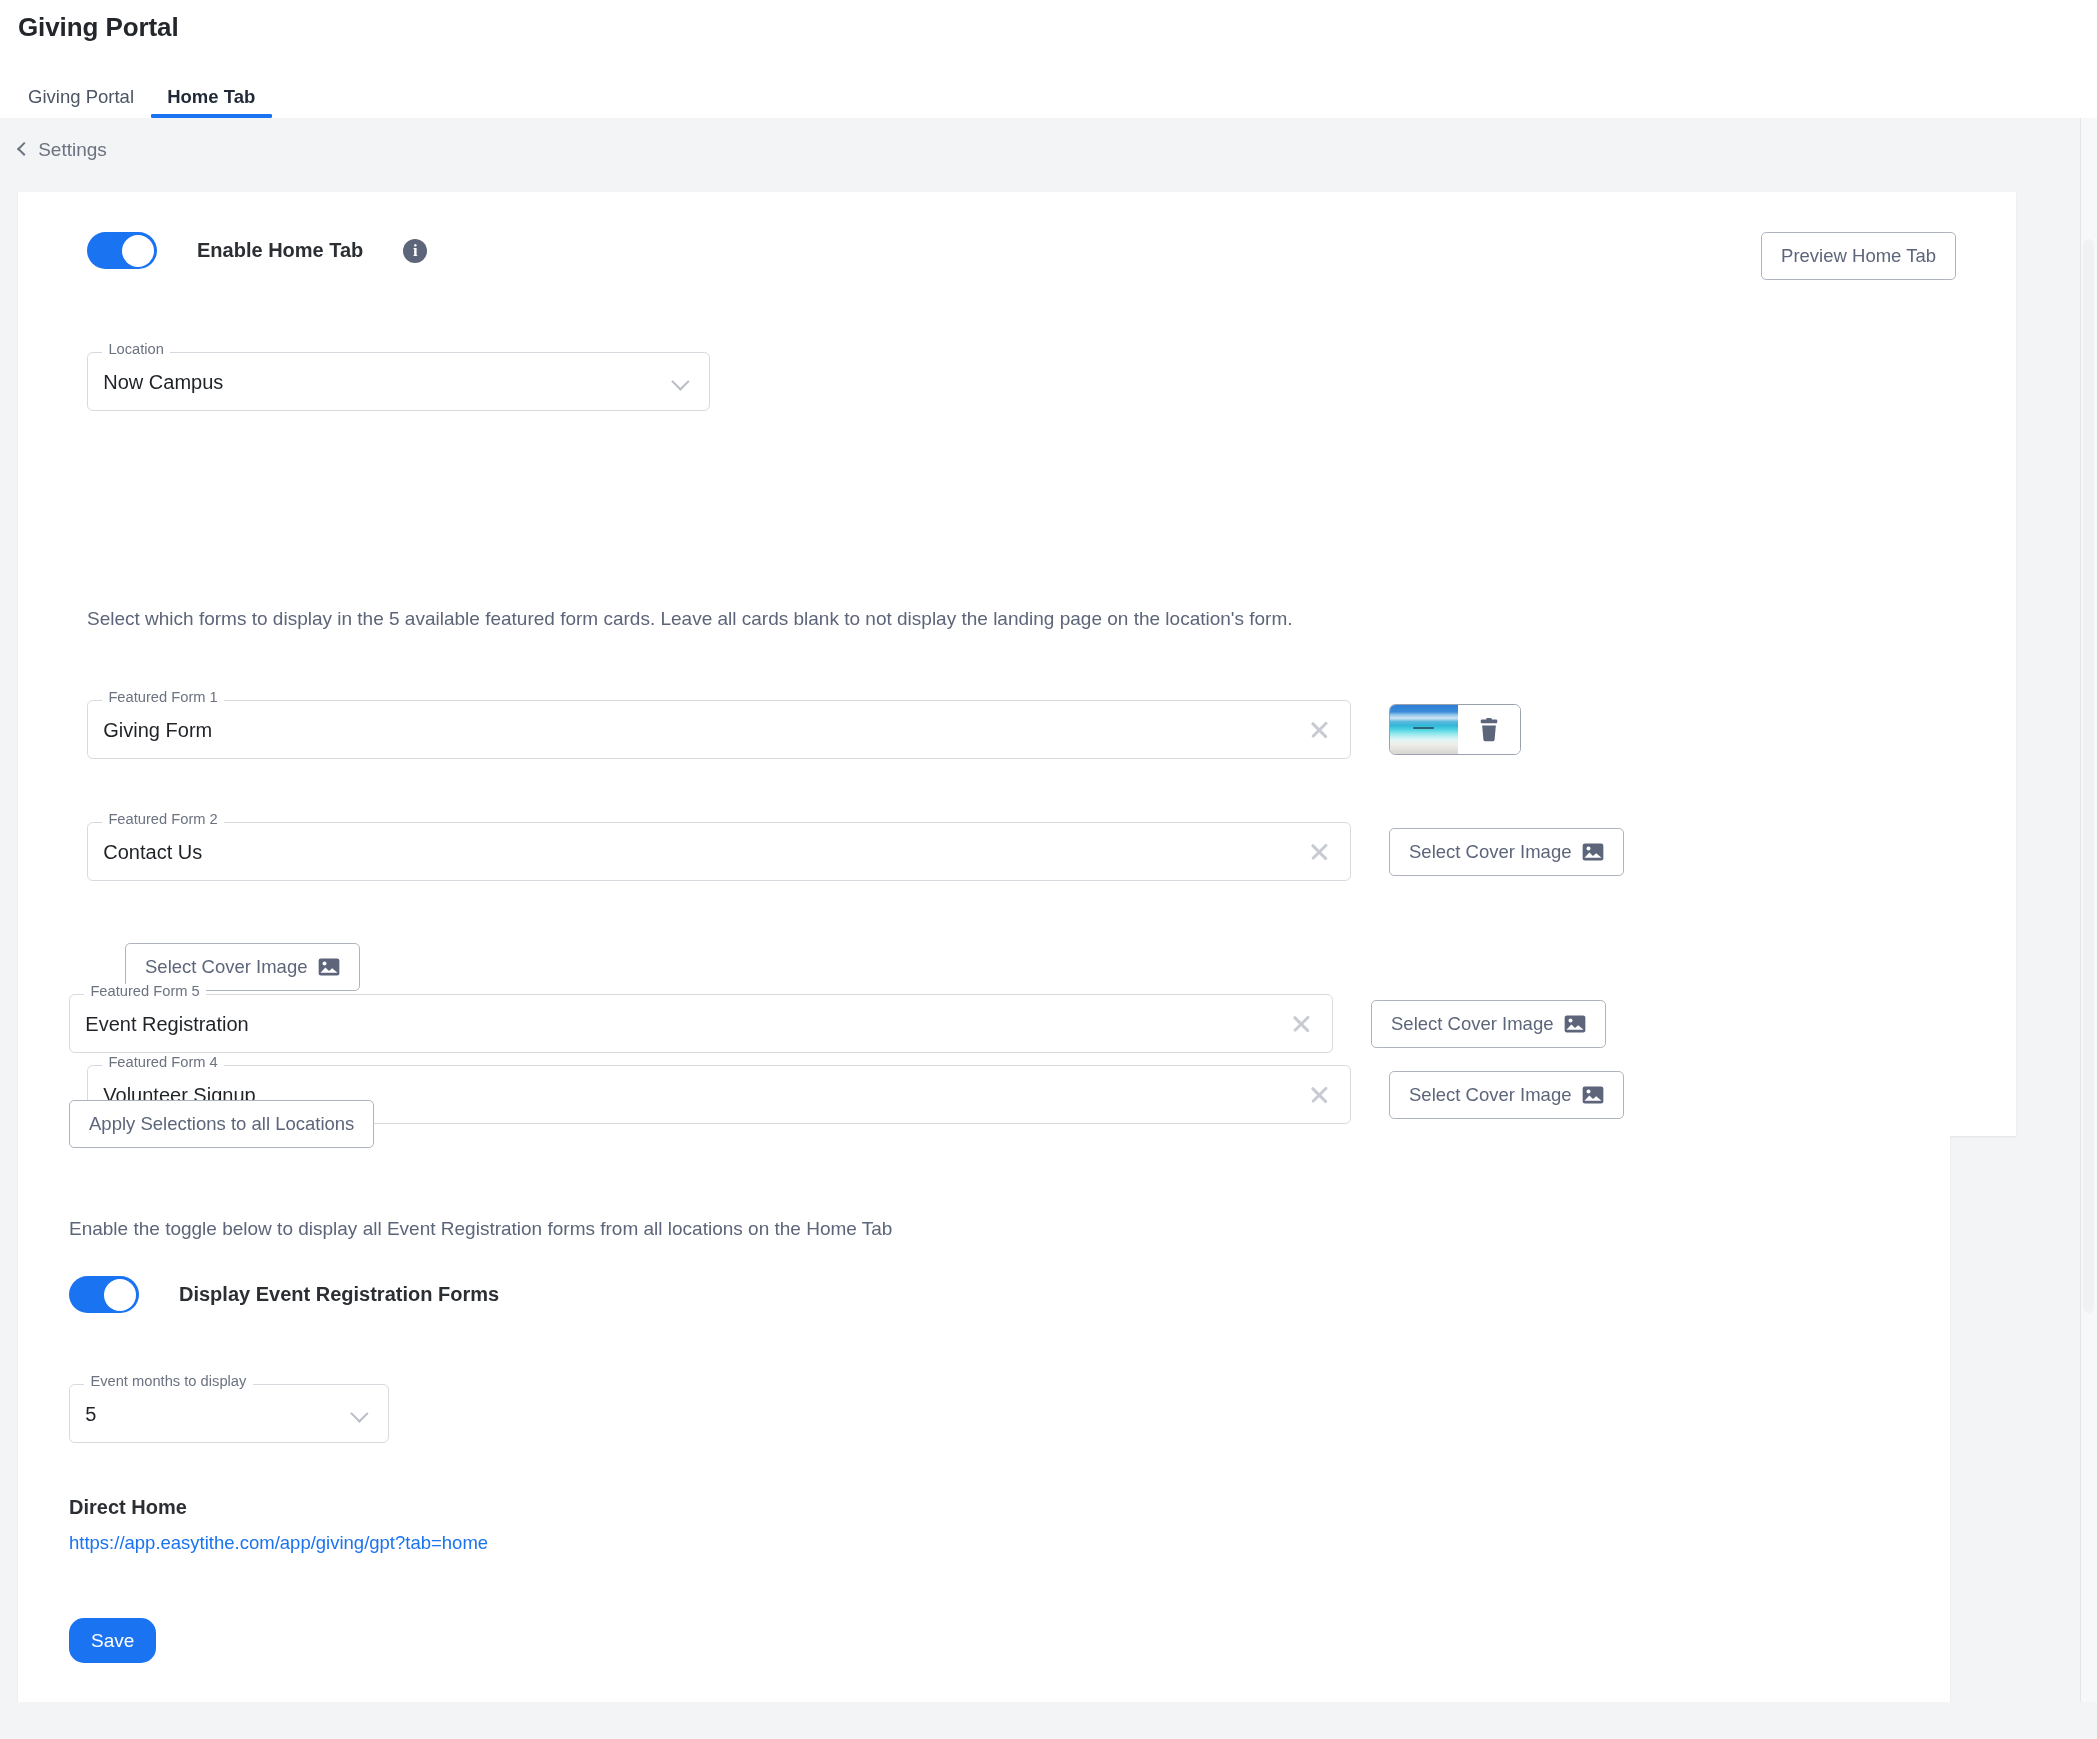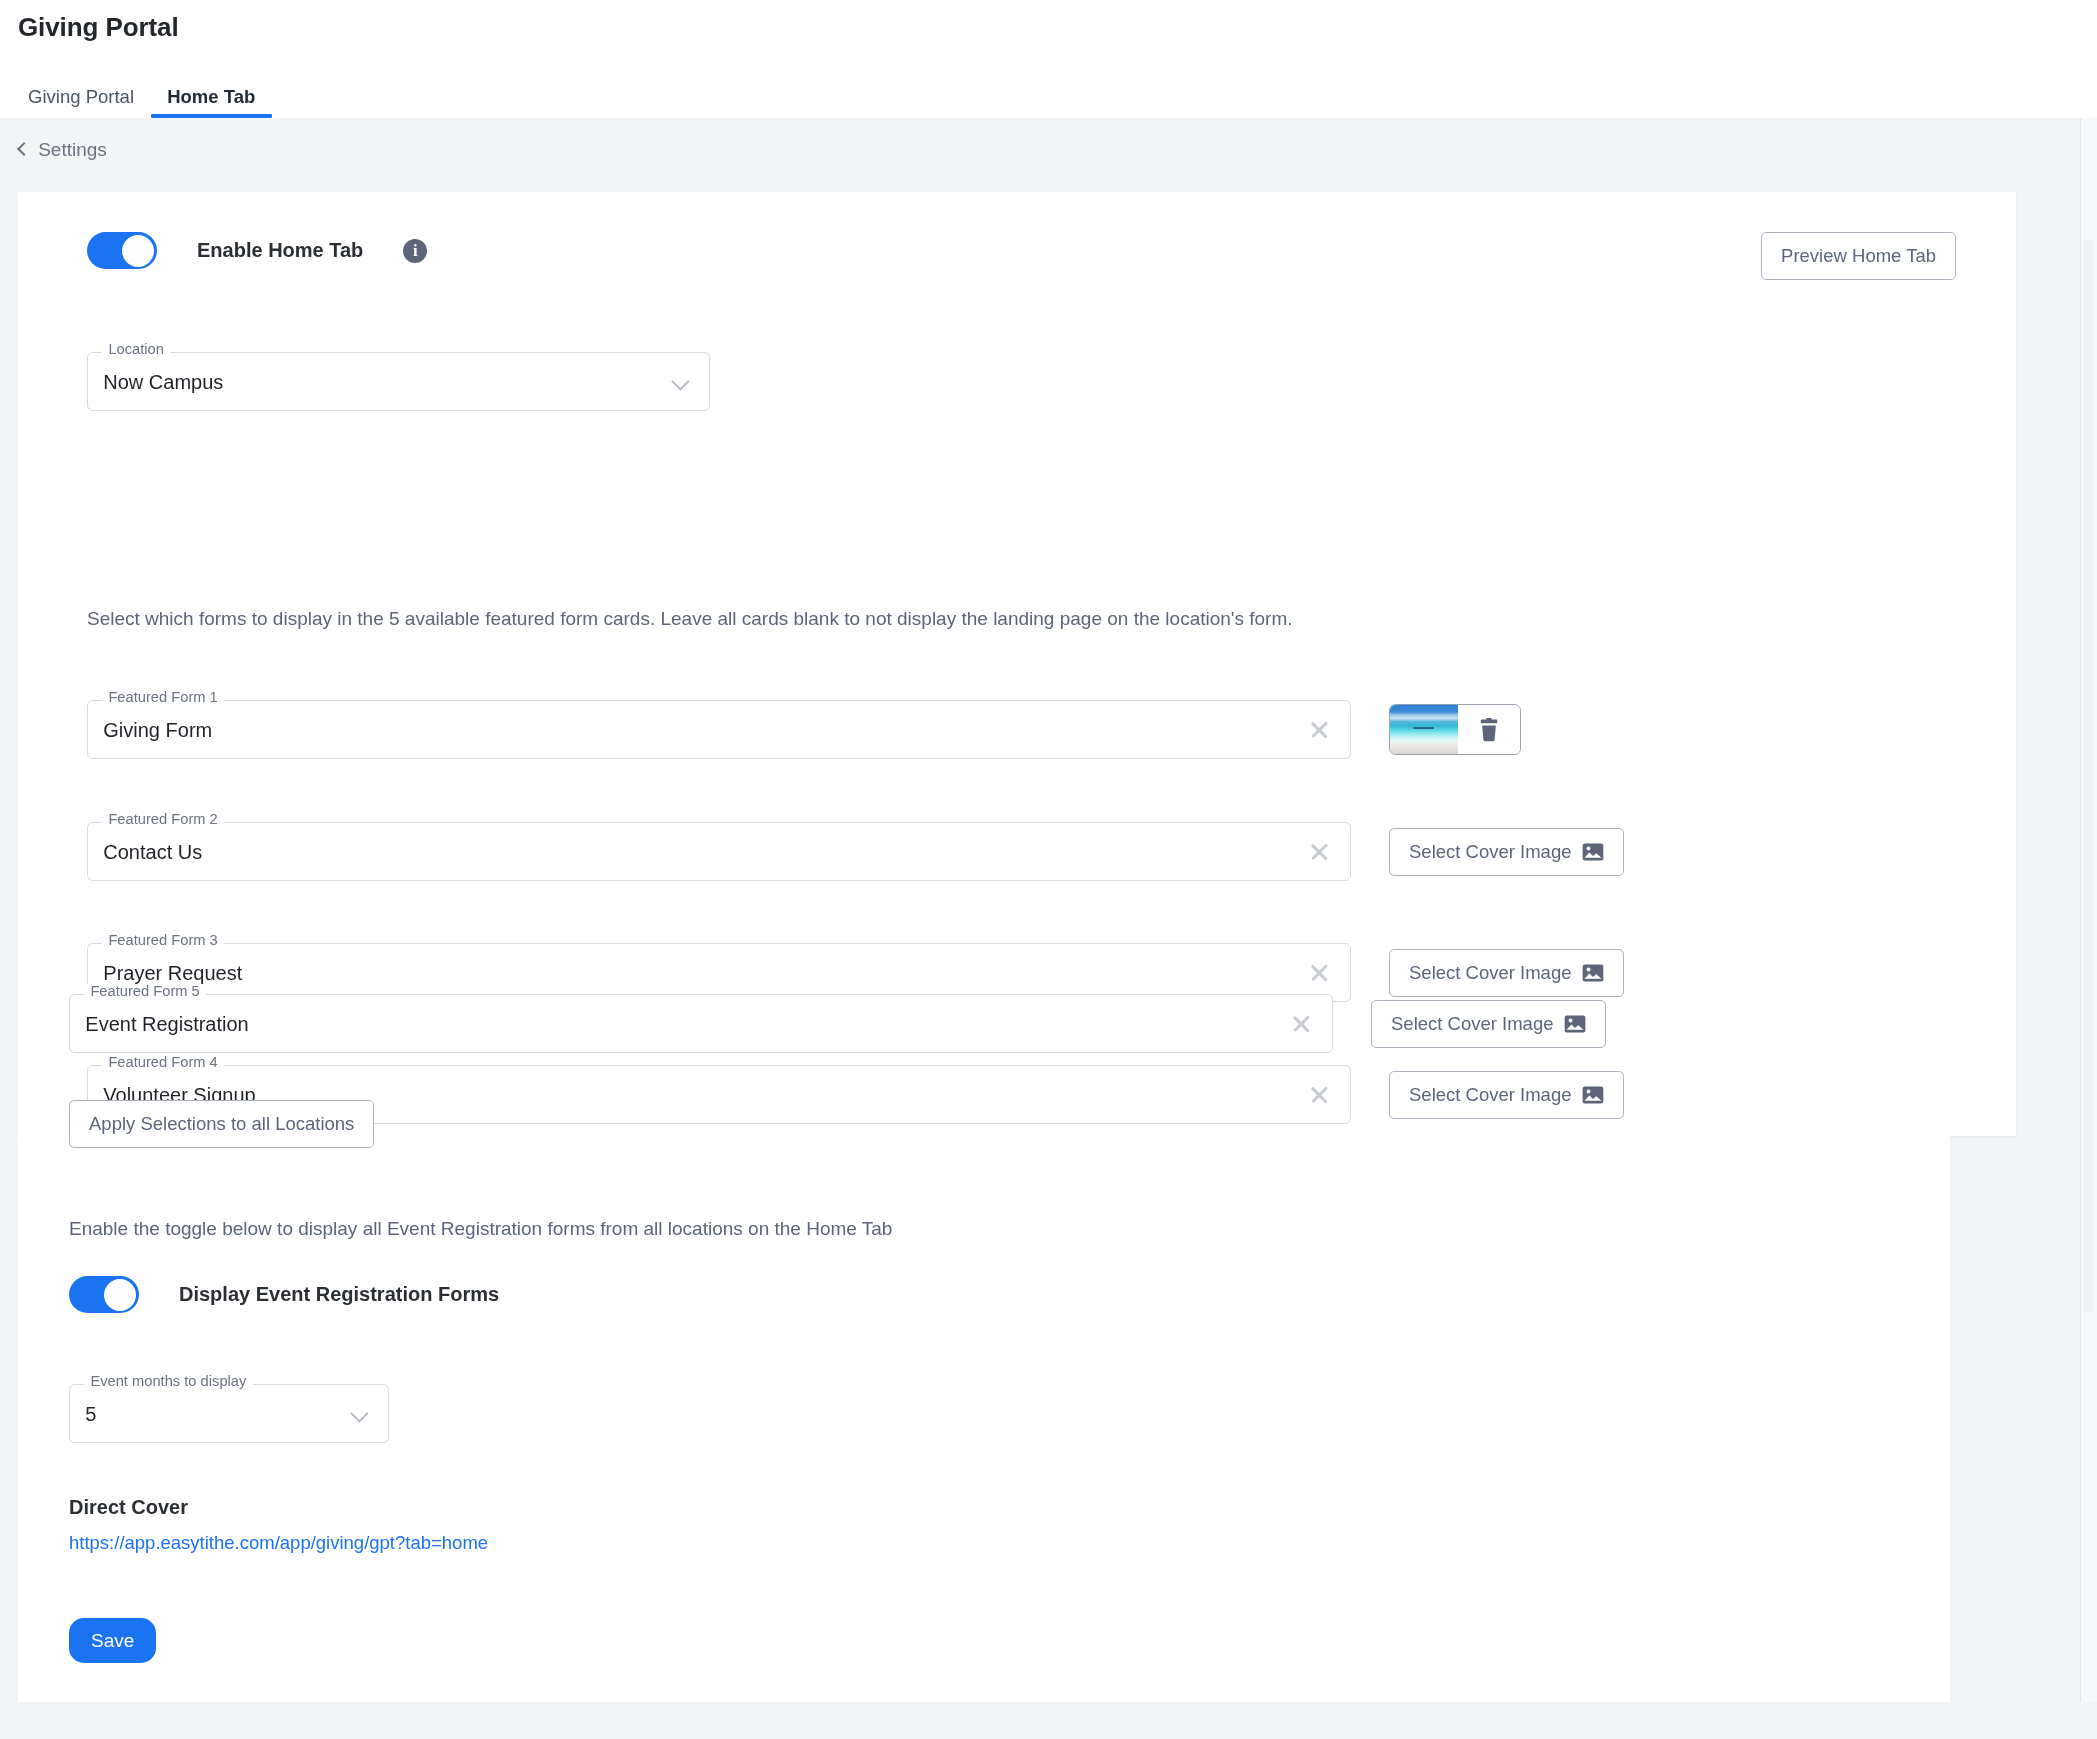--- a/index.html
+++ b/index.html
@@ -258,25 +258,20 @@
         <span>Select Cover Image</span>
         <svg width="22" height="18" viewBox="0 0 24 20">
           <rect x="0.5" y="0.5" width="23" height="19" rx="2.5" fill="#5c6579"></rect>
           <circle cx="7" cy="6" r="2.2" fill="#ffffff"></circle>
           <path d="M2.5 16.5 l5.5 -6 4 4 3.5 -3 6 5 z" fill="#ffffff"></path>
         </svg>
       </button>
     </div>
 
     <div class="form-row" style="top:751px;">
-      <div class="field">
-        <legend>Featured Form 3</legend>
-        <div class="val">Prayer Request</div>
-        <span class="clear"></span>
-      </div>
       <button class="btn-outline" style="margin-left:38px;">
         <span>Select Cover Image</span>
         <svg width="22" height="18" viewBox="0 0 24 20">
           <rect x="0.5" y="0.5" width="23" height="19" rx="2.5" fill="#5c6579"></rect>
           <circle cx="7" cy="6" r="2.2" fill="#ffffff"></circle>
           <path d="M2.5 16.5 l5.5 -6 4 4 3.5 -3 6 5 z" fill="#ffffff"></path>
         </svg>
       </button>
     </div>
 
@@ -326,21 +321,21 @@
     </div>
     <div class="switch-label">Display Event Registration Forms</div>
   </div>
 
   <div class="field" style="position:absolute;left:69px;top:1384px;width:320px;z-index:6;">
     <legend>Event months to display</legend>
     <div class="val">5</div>
     <span class="chev"></span>
   </div>
 
-  <div class="section-head" style="position:absolute;left:69px;top:1496px;z-index:6;">Direct Cover</div>
+  <div class="section-head" style="position:absolute;left:69px;top:1496px;z-index:6;">Direct Home</div>
 
   <a class="link" style="position:absolute;left:69px;top:1532px;z-index:6;">https://app.easytithe.com/app/giving/gpt?tab=home</a>
 
   <button class="btn-primary" style="position:absolute;left:69px;top:1618px;z-index:6;">Save</button>
 
   <div class="scroll-track">
     <div class="scroll-thumb"></div>
   </div>
 
   <div class="bottom-strip"></div>

